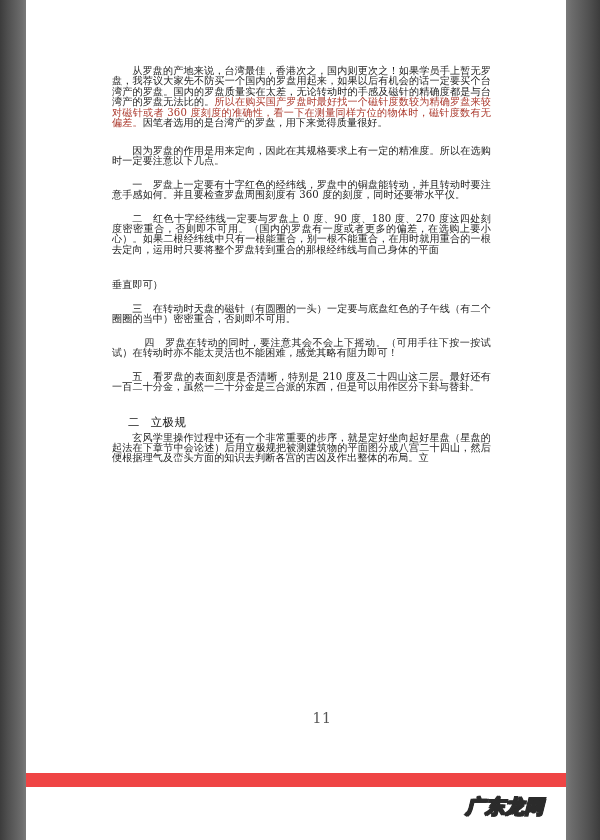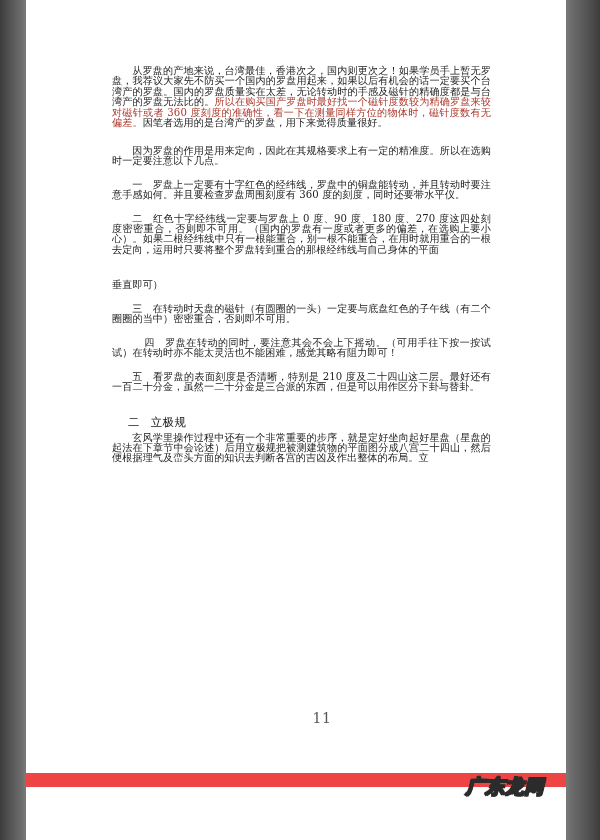--- a/index.html
+++ b/index.html
@@ -112,21 +112,21 @@
     font-size: 14px;
     color: #555555;
     letter-spacing: 0.6px;
     font-family: "DejaVu Serif", "Liberation Serif", serif;
   }
 
   
   #watermark {
     position: absolute;
     left: 466px;
-    top: 775px;
+    top: 795px;
     font-size: 19px;
     line-height: 22px;
     font-weight: bold;
     font-style: italic;
     font-family: "DejaVu Sans", "Liberation Sans", sans-serif;
     color: #ffffff;
     letter-spacing: 0.5px;
     -webkit-text-stroke: 1.4px #2b2b2b;
     text-shadow:
       -1px -1px 0 #2b2b2b,

